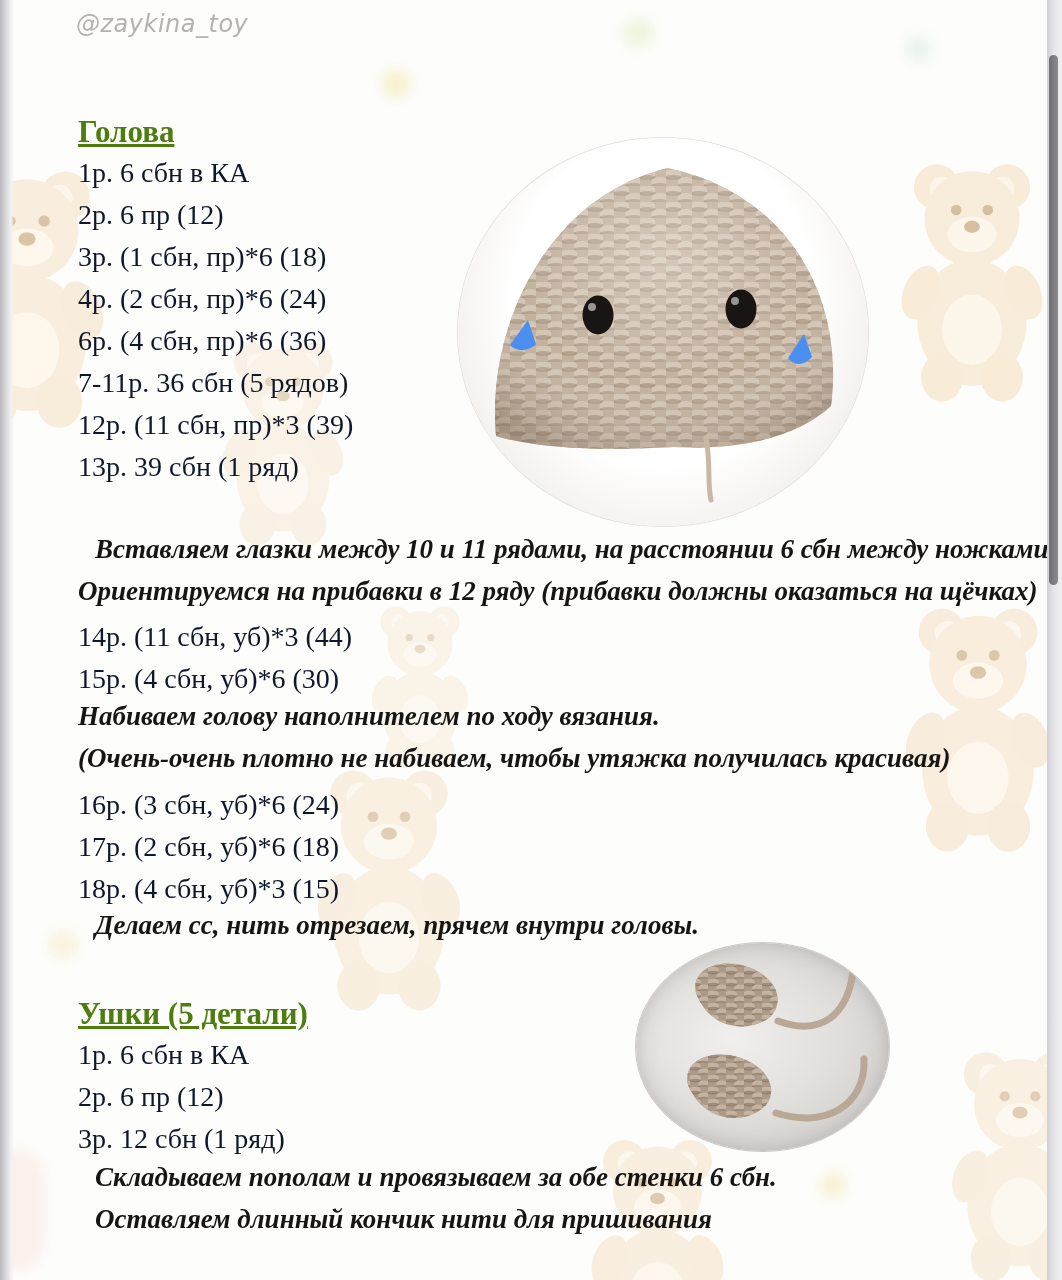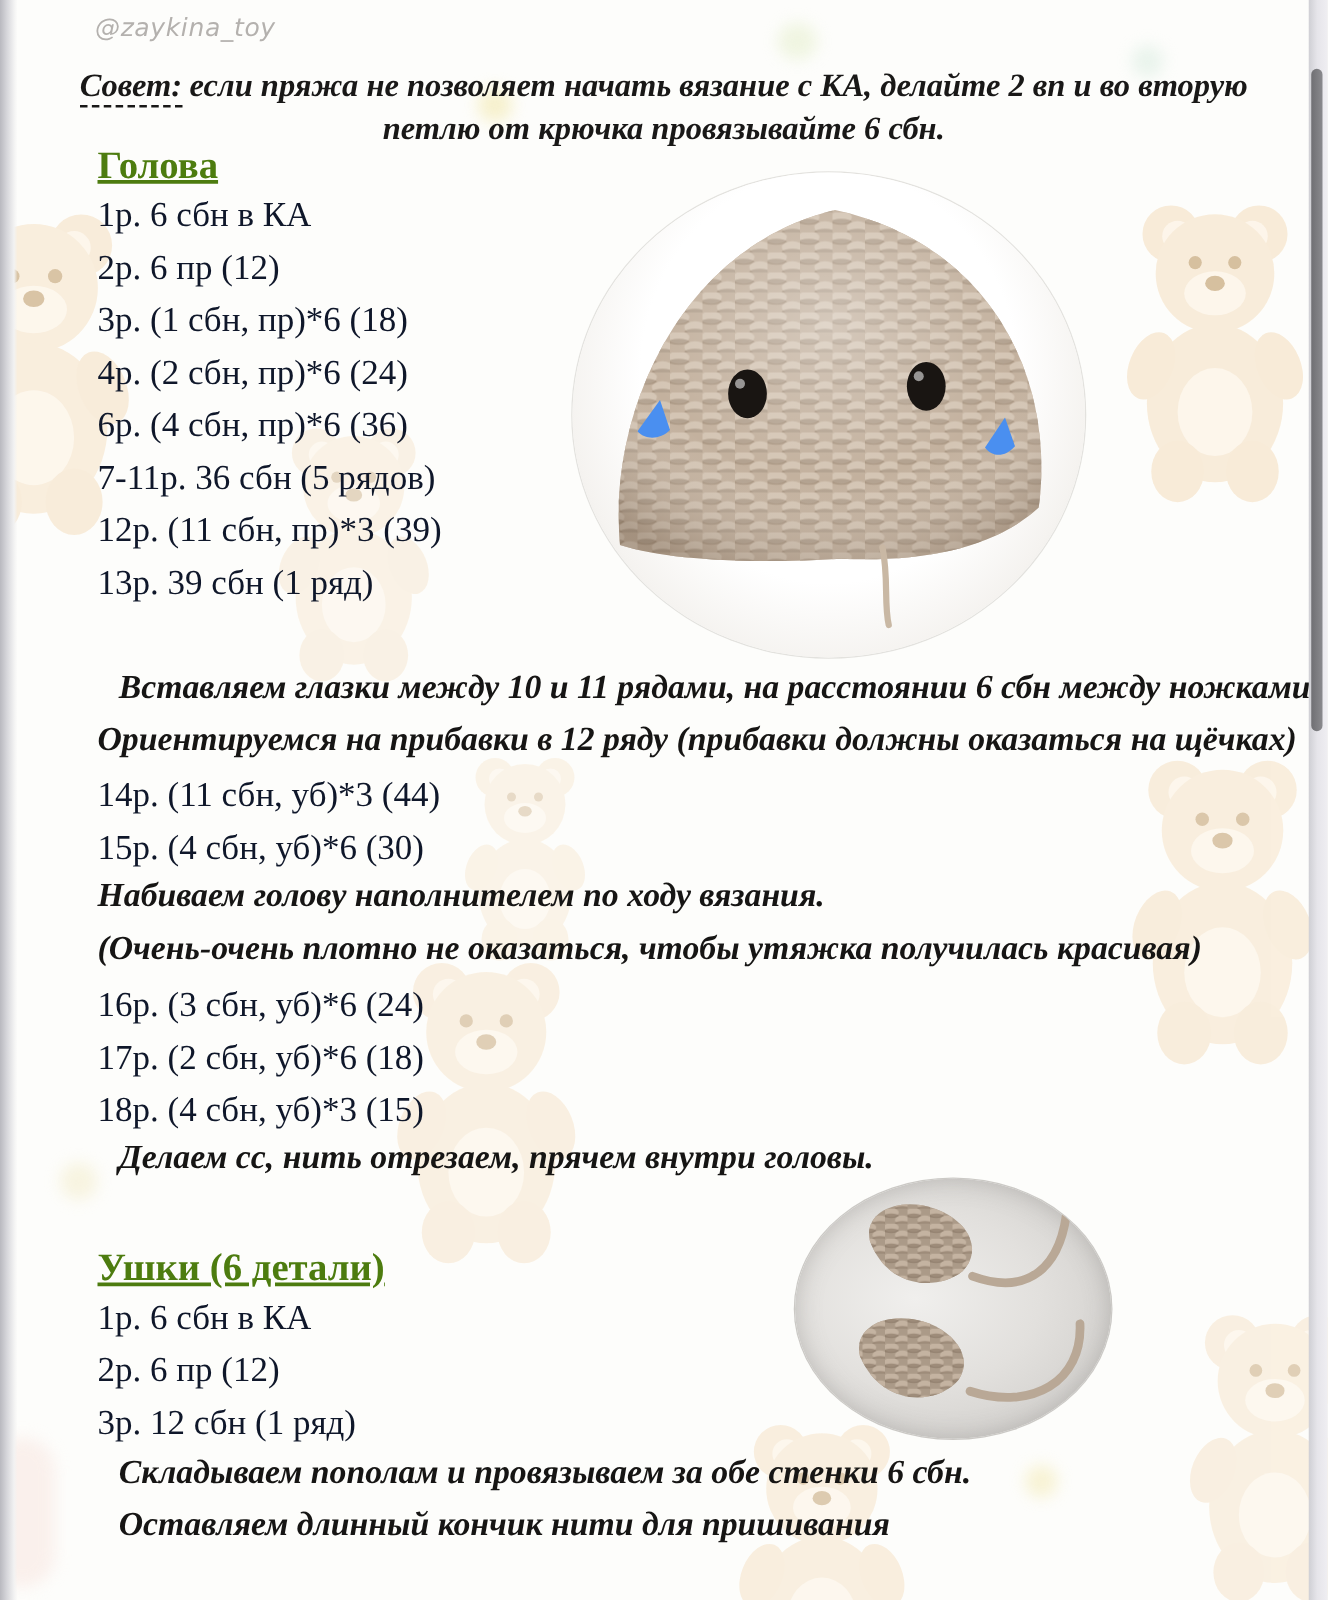--- a/index.html
+++ b/index.html
@@ -10,21 +10,21 @@
              background:linear-gradient(to right,#b9b9bf 0%,#d7d7db 40%,#f2f2f2 80%,rgba(255,255,255,0) 100%);}
   .scrollbar-track{position:absolute;right:0;top:0;width:15px;height:1280px;
              background:linear-gradient(to right,#cfcfd4 0%,#e6e5ea 45%,#efeef2 100%);}
   .scrollbar-thumb{position:absolute;right:4px;top:55px;width:9px;height:530px;
              background:linear-gradient(to right,#6f6f73,#8a8a8e);border-radius:5px;}
   
   .bear{position:absolute;pointer-events:none;}
   .blob{position:absolute;border-radius:50%;filter:blur(6px);pointer-events:none;}
   
   .watermark{position:absolute;left:76px;top:10px;font-family:"DejaVu Sans",sans-serif;
-             font-style:italic;font-size:20px;letter-spacing:.5px;color:#b4b1ae;}
+             font-style:italic;font-size:24px;letter-spacing:.5px;color:#b4b1ae;}
   .tip{position:absolute;left:40px;top:52px;width:982px;text-align:center;
        font-style:italic;font-weight:bold;font-size:26px;line-height:34px;color:#191817;}
   .tip .tip-label{border-bottom:2px dashed #191817;padding-bottom:1px;margin-right:6px;}
   .section-title{position:absolute;left:78px;font-weight:bold;font-size:31px;
        text-decoration:underline;color:#4d7c0f;}
   .rows{position:absolute;left:78px;margin:0;padding:0;list-style:none;
        font-size:28px;color:#0f172a;}
   .rows li{height:42px;line-height:42px;white-space:nowrap;}
   .note{position:absolute;font-style:italic;font-weight:bold;font-size:27px;
        line-height:30px;color:#161514;white-space:nowrap;}
@@ -109,24 +109,20 @@
     </svg>
   <div class="blob" style="left:382px;top:70px;width:28px;height:28px;background:#f4ecbb;opacity:.7"></div>
   <div class="blob" style="left:622px;top:18px;width:32px;height:30px;background:#e9f1d4;opacity:.65"></div>
   <div class="blob" style="left:905px;top:36px;width:26px;height:26px;background:#ddeee3;opacity:.6"></div>
   <div class="blob" style="left:48px;top:930px;width:30px;height:30px;background:#f2ebc6;opacity:.5"></div>
   <div class="blob" style="left:820px;top:1172px;width:26px;height:26px;background:#f4ecbb;opacity:.6"></div>
   <div class="blob" style="left:-8px;top:1150px;width:52px;height:120px;background:#f8e6e0;opacity:.55;border-radius:26px;"></div>
 
   <div class="watermark">@zaykina_toy</div>
 
-  <div class="tip">
-    <div><span class="tip-label">Совет:</span><span>если пряжа не позволяет начать вязание с КА, делайте 2 вп и во вторую</span></div>
-    <div>петлю от крючка провязывайте 6 сбн.</div>
-  </div>
 
   <div class="section-title" style="top:114px;">Голова</div>
   <ul class="rows" style="top:152px;">
     <li>1р. 6 сбн в КА</li>
     <li>2р. 6 пр (12)</li>
     <li>3р. (1 сбн, пр)*6 (18)</li>
     <li>4р. (2 сбн, пр)*6 (24)</li>
     <li>6р. (4 сбн, пр)*6 (36)</li>
     <li>7-11р. 36 сбн (5 рядов)</li>
     <li>12р. (11 сбн, пр)*3 (39)</li>
@@ -135,31 +131,31 @@
 
   <div class="note" style="left:95px;top:534px;">Вставляем глазки между 10 и 11 рядами, на расстоянии 6 сбн между ножками.</div>
   <div class="note" style="left:78px;top:576px;">Ориентируемся на прибавки в 12 ряду (прибавки должны оказаться на щёчках)</div>
 
   <ul class="rows" style="top:616px;">
     <li>14р. (11 сбн, уб)*3 (44)</li>
     <li>15р. (4 сбн, уб)*6 (30)</li>
   </ul>
 
   <div class="note" style="left:78px;top:701px;">Набиваем голову наполнителем по ходу вязания.</div>
-  <div class="note" style="left:78px;top:743px;">(Очень-очень плотно не оказаться, чтобы утяжка получилась красивая)</div>
+  <div class="note" style="left:78px;top:743px;">(Очень-очень плотно не набиваем, чтобы утяжка получилась красивая)</div>
 
   <ul class="rows" style="top:784px;">
     <li>16р. (3 сбн, уб)*6 (24)</li>
     <li>17р. (2 сбн, уб)*6 (18)</li>
     <li>18р. (4 сбн, уб)*3 (15)</li>
   </ul>
 
   <div class="note" style="left:95px;top:910px;">Делаем сс, нить отрезаем, прячем внутри головы.</div>
 
-  <div class="section-title" style="top:996px;">Ушки (6 детали)</div>
+  <div class="section-title" style="top:996px;">Ушки (5 детали)</div>
   <ul class="rows" style="top:1034px;">
     <li>1р. 6 сбн в КА</li>
     <li>2р. 6 пр (12)</li>
     <li>3р. 12 сбн (1 ряд)</li>
   </ul>
   <div class="note" style="left:95px;top:1162px;">Складываем пополам и провязываем за обе стенки 6 сбн.</div>
   <div class="note" style="left:95px;top:1204px;">Оставляем длинный кончик нити для пришивания</div>
 
   <div class="photo photo-head">
     <svg viewBox="0 0 410 388">

